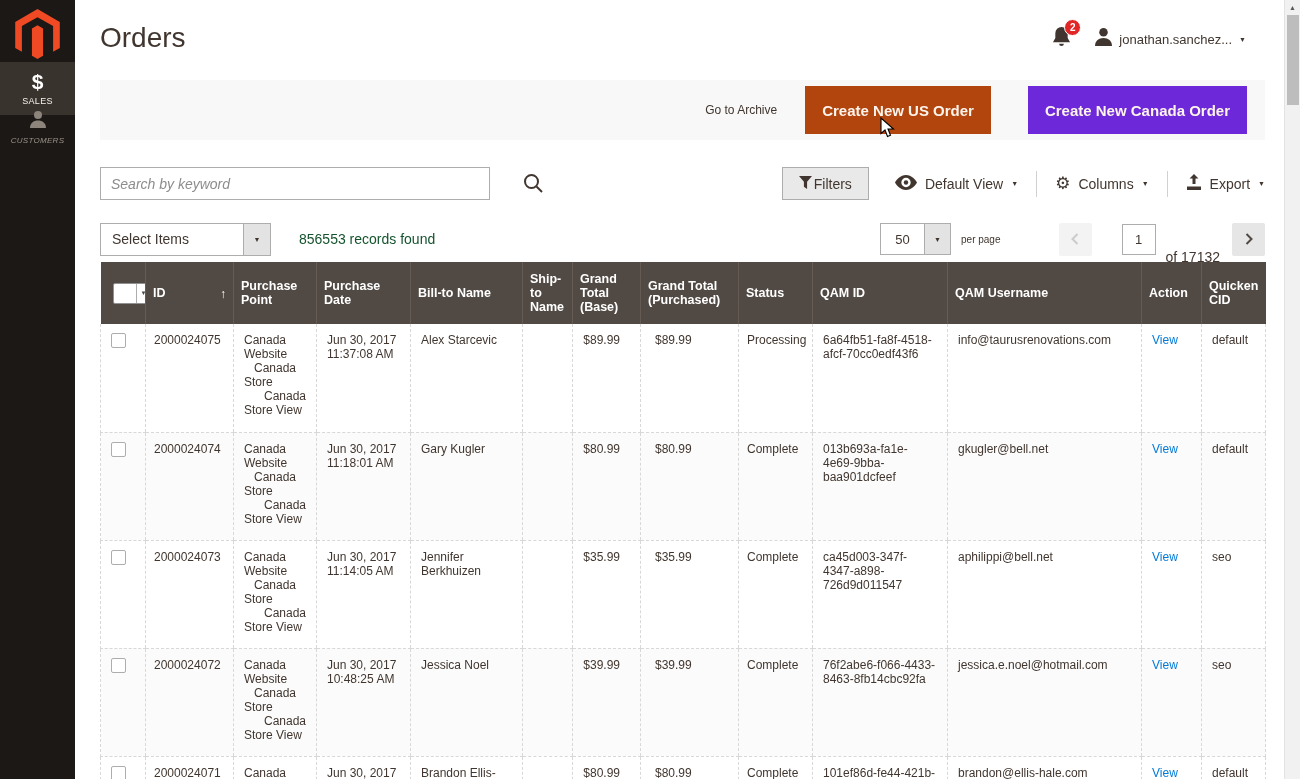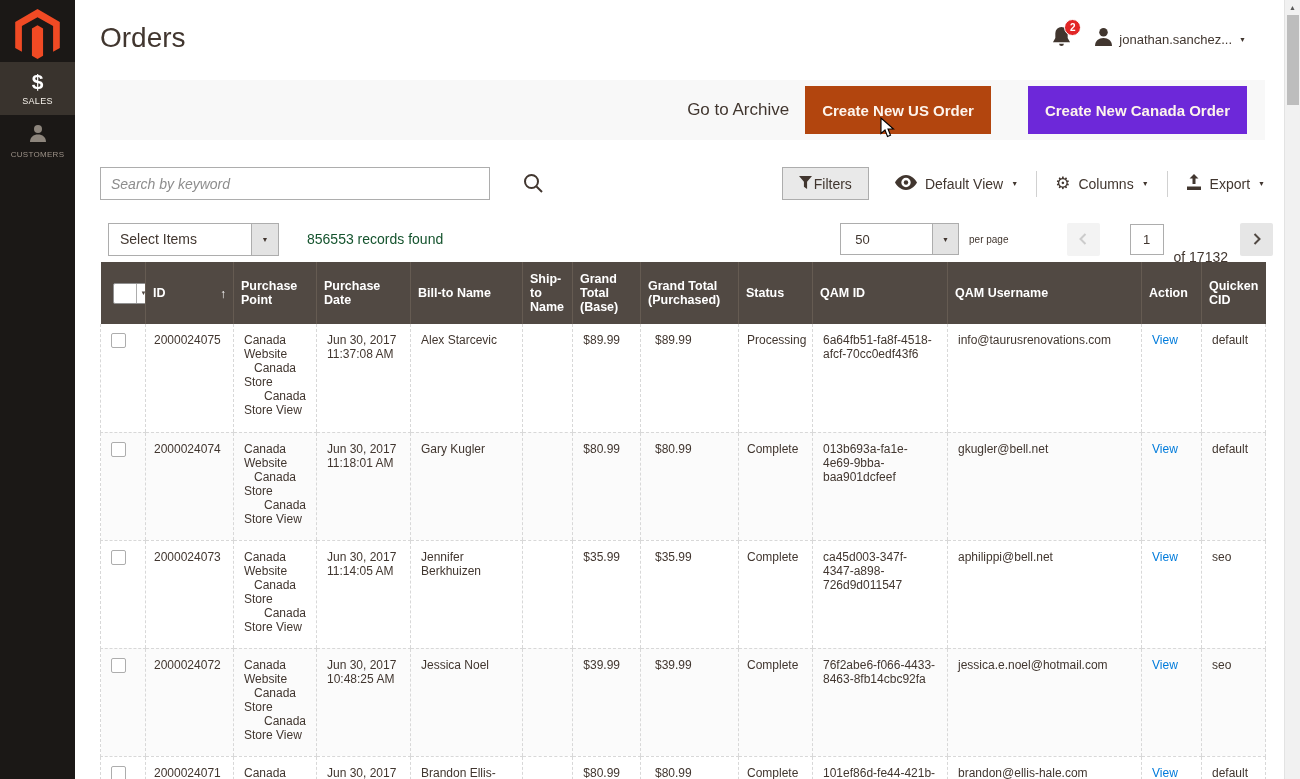--- a/index.html
+++ b/index.html
@@ -5,62 +5,62 @@
   * { box-sizing: border-box; margin: 0; padding: 0; }
   html,body { width:1300px; }
   body { font-family: "Liberation Sans", "DejaVu Sans", sans-serif; background:#fff; }
   #screen { position:relative; width:1300px; height:779px; background:#fff; overflow:hidden; }
 
   
   .sidebar { position:absolute; left:0; top:0; width:75px; height:100%; background:#1b1816; z-index:5; }
   .logo { position:absolute; top:9px; left:15px; width:45px; height:52px; cursor:pointer; }
   .nav-item { position:absolute; left:0; width:75px; height:53px; display:flex; flex-direction:column; align-items:center; justify-content:center; gap:4px; cursor:pointer; }
   .nav-sales { top:62px; background:#39332d; }
-  .nav-customers { top:115px; }
+  .nav-customers { top:101px;font-style:italic; }
   .icon-dollar { color:#ffffff; font-size:21px; font-weight:bold; line-height:1; }
   .nav-label { font-size:9px; color:#f5f1ea; letter-spacing:.3px; }
   .nav-customers .nav-label { color:#9d9288; font-size:8px; }
 
   
   .page-title { position:absolute; left:100px; top:22px; font-size:28px; color:#41362f; font-weight:400; }
   .header-right { position:absolute; top:27px; right:54px; display:flex; align-items:center; gap:24px; }
   .bell-wrap { position:relative; cursor:pointer; }
   .badge { position:absolute; top:-8px; right:-10px; min-width:17px; height:17px; border-radius:9px; background:#e22626; color:#fff; font-size:10px; font-weight:bold; display:flex; align-items:center; justify-content:center; padding:0 4px; border:1px solid #fff; }
   .user-wrap { display:flex; align-items:center; gap:7px; cursor:pointer; }
   .user-name { font-size:13px; color:#41362f; }
   .caret { font-size:7px; color:#41362f; line-height:1; }
 
   
   .action-panel { position:absolute; left:100px; top:80px; width:1165px; height:60px; background:#f8f8f8; display:flex; align-items:center; justify-content:flex-end; padding-right:18px; }
-  .archive-link { font-size:17px; color:#41362f; margin-right:16px; cursor:pointer; }
+  .archive-link { font-size:12px; color:#41362f; margin-right:28px; cursor:pointer; }
   .btn { height:48px; padding:0 17px; font-size:15px; font-weight:bold; color:#fdf4ec; display:flex; align-items:center; border:none; cursor:pointer; font-family:inherit; }
   .btn-us { background:#b2450e; margin-right:14px; }
   .btn-ca { background:#6d28d9;margin-left:23px; }
 
   
   .toolbar { position:absolute; left:100px; top:167px; width:1165px; display:flex; align-items:center; }
   .search-wrap { position:relative; width:451px; }
   .search-input { width:390px; height:33px; border:1px solid #adadad; padding:0 40px 0 10px; font-size:14px; color:#41362f; font-family:inherit; }
   .search-input::placeholder { font-style:italic; color:#8d8d8d; }
   .search-icon { position:absolute; right:7px; top:5px; cursor:pointer; }
   .view-controls { margin-left:auto; display:flex; align-items:center; }
   .filters-btn { display:flex; align-items:center; gap:2px; height:33px; padding:0 16px; background:#e9e9e9; border:1px solid #adadad; font-size:14px; color:#41362f; cursor:pointer; font-family:inherit; }
   .ctl { display:flex; align-items:center; gap:8px; font-size:14px; color:#41362f; cursor:pointer; }
   .gap26 { width:26px; }
   .ctl-divider { width:1px; height:26px; background:#d1d1d1; margin:0 18px; }
   .icon-gear { font-size:17px; line-height:1; color:#41362f; }
 
   
-  .list-controls { position:absolute; left:108px; top:213px; width:1165px; display:flex; align-items:center; }
+  .list-controls { position:absolute; left:100px; top:213px; width:1165px; display:flex; align-items:center; }
   .select-items { display:flex; height:33px; border:1px solid #adadad; background:#fff; cursor:pointer; }
   .select-items-label { width:142px; padding:0 11px; font-size:14px; color:#41362f; display:flex; align-items:center; }
   .select-caret { width:27px; background:#e3e3e3; border-left:1px solid #adadad; display:flex; align-items:center; justify-content:center; }
   .records { margin-left:28px; font-size:14px; color:#14532d; }
   .paging { margin-left:auto; display:flex; align-items:center; }
-  .perpage { display:flex; height:32px; border:1px solid #adadad; background:#fff; cursor:pointer;gap:48px; }
+  .perpage { display:flex; height:32px; border:1px solid #adadad; background:#fff; cursor:pointer; }
   .perpage-val { width:43px; display:flex; align-items:center; justify-content:center; font-size:13px; color:#41362f; }
   .perpage-caret { width:26px; background:#e3e3e3; border-left:1px solid #adadad; display:flex; align-items:center; justify-content:center; }
   .perpage-label { margin-left:10px; font-size:10px; color:#41362f; }
   .page-prev { margin-left:58px; width:33px; height:33px; background:#f3f3f3; display:flex; align-items:center; justify-content:center; border-radius:2px; }
   .page-input { margin-left:30px; width:34px; height:31px; border:1px solid #adadad; text-align:center; font-size:13px; color:#41362f; font-family:inherit; }
   .page-of { margin-left:10px; font-size:14px; color:#41362f;margin-top:36px; }
   .page-next { margin-left:12px; width:33px; height:33px; background:#e6e6e6; display:flex; align-items:center; justify-content:center; border-radius:2px; cursor:pointer; }
 
   
   .orders-table { position:absolute; left:100px; top:262px; width:1165px; border-collapse:collapse; table-layout:fixed; }

